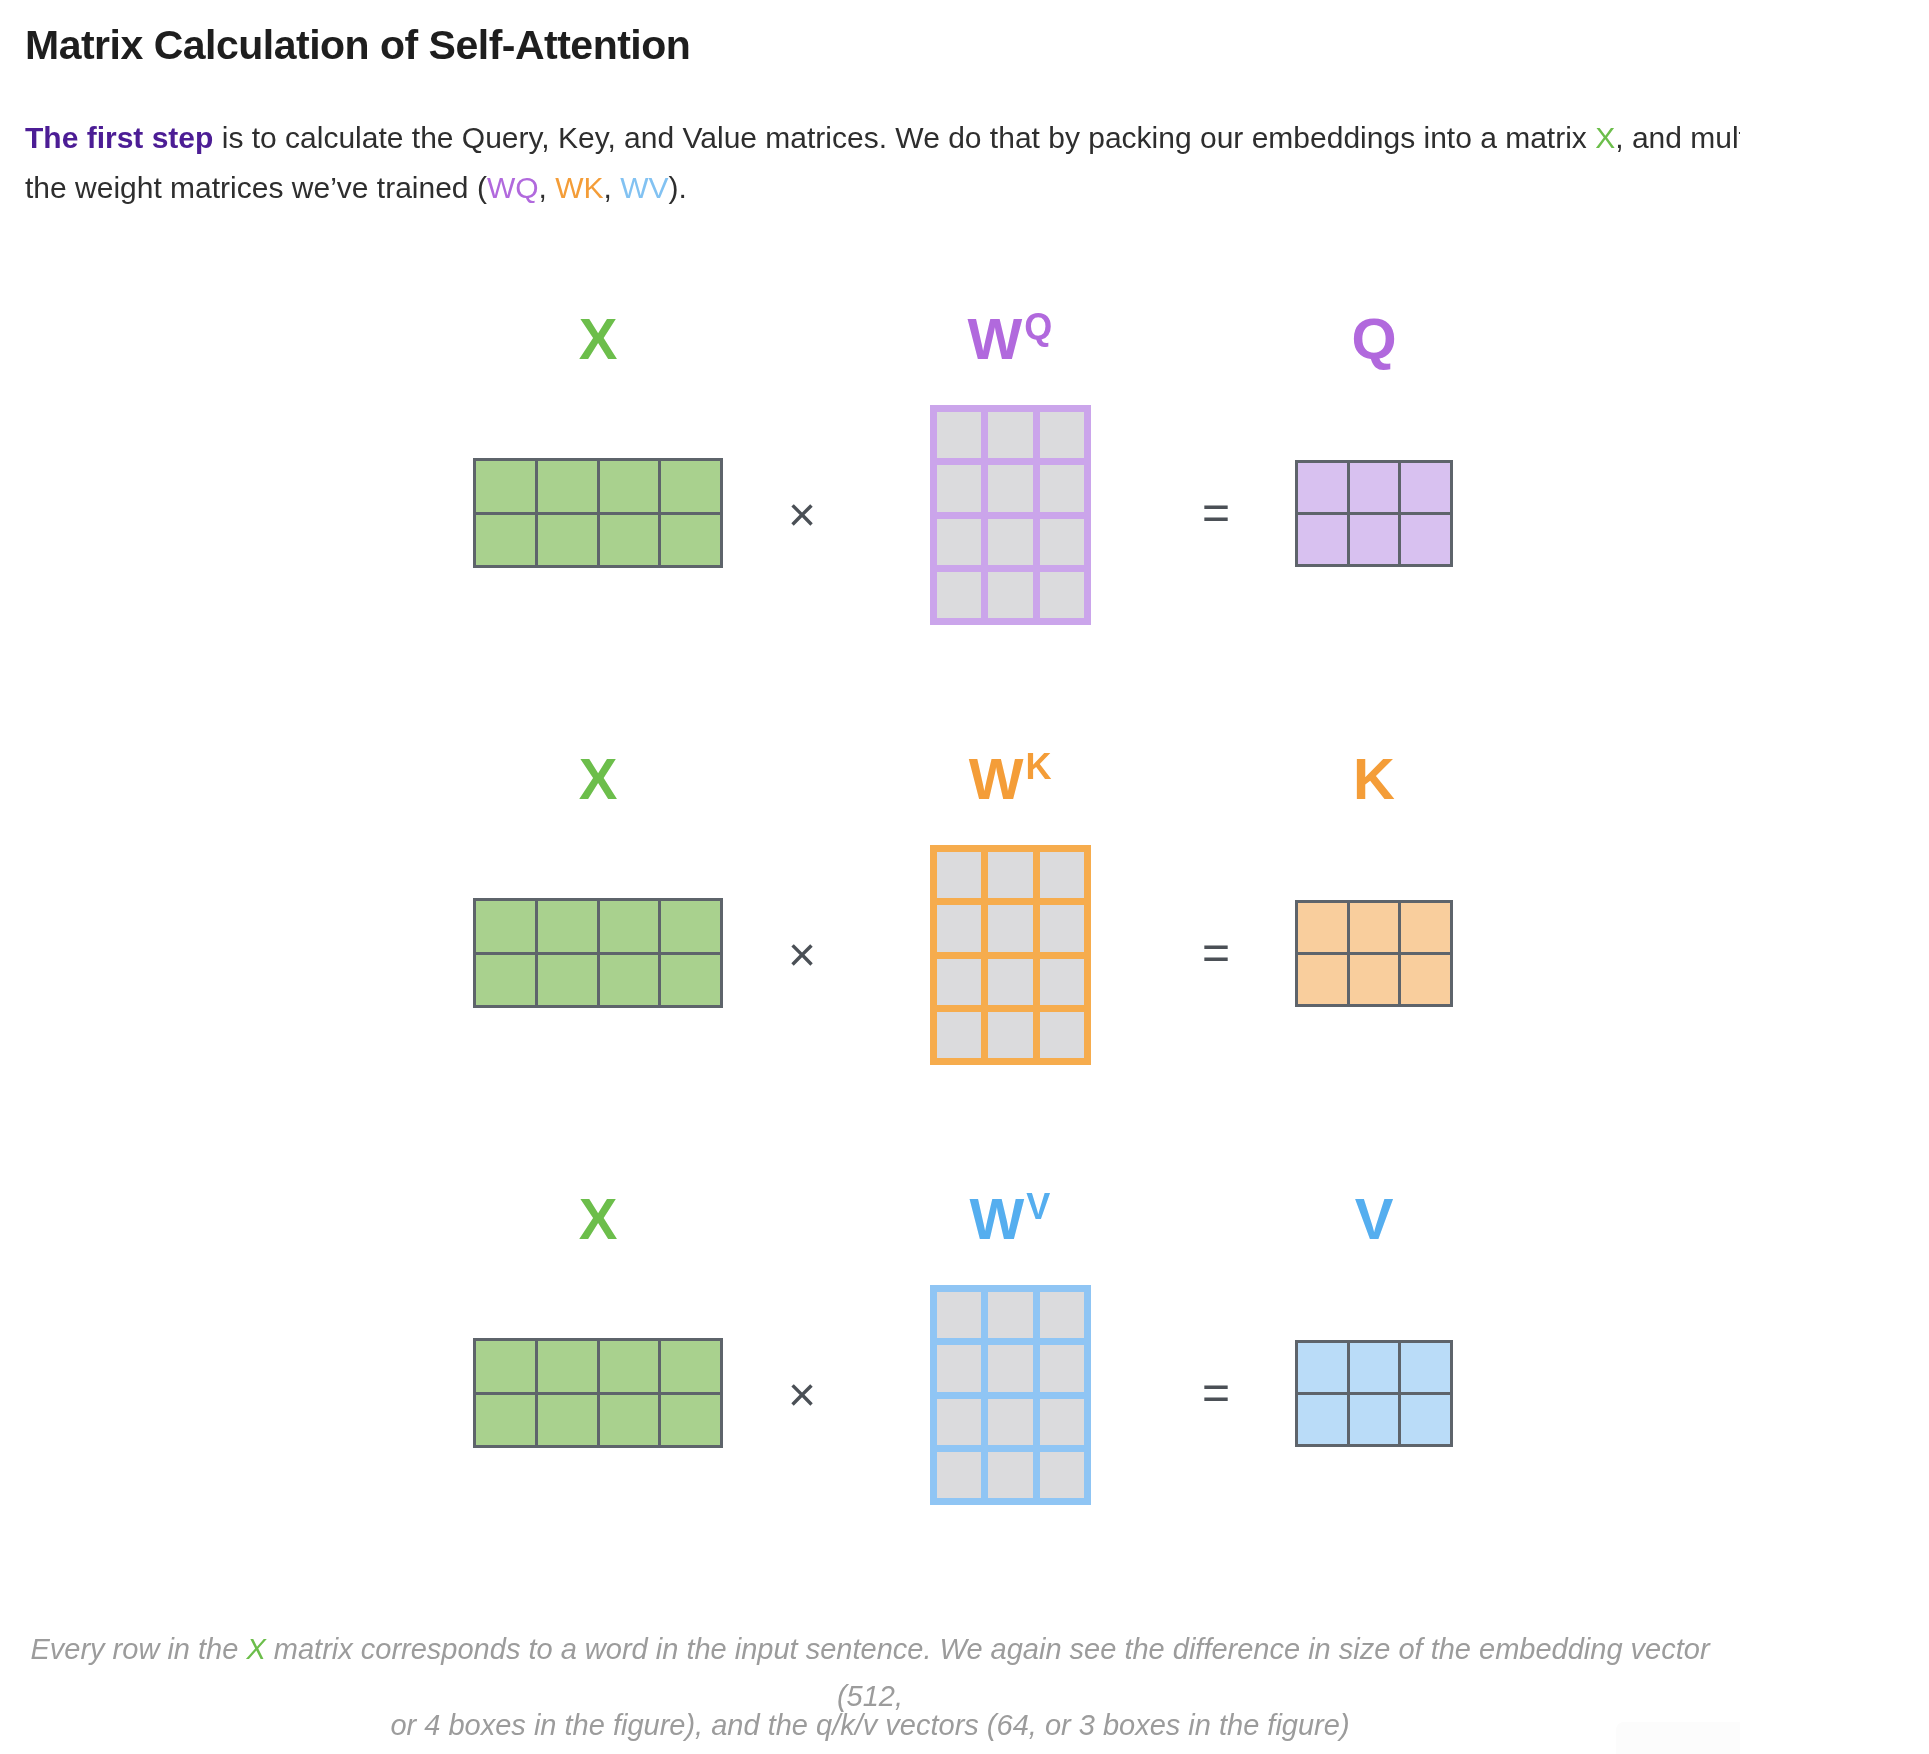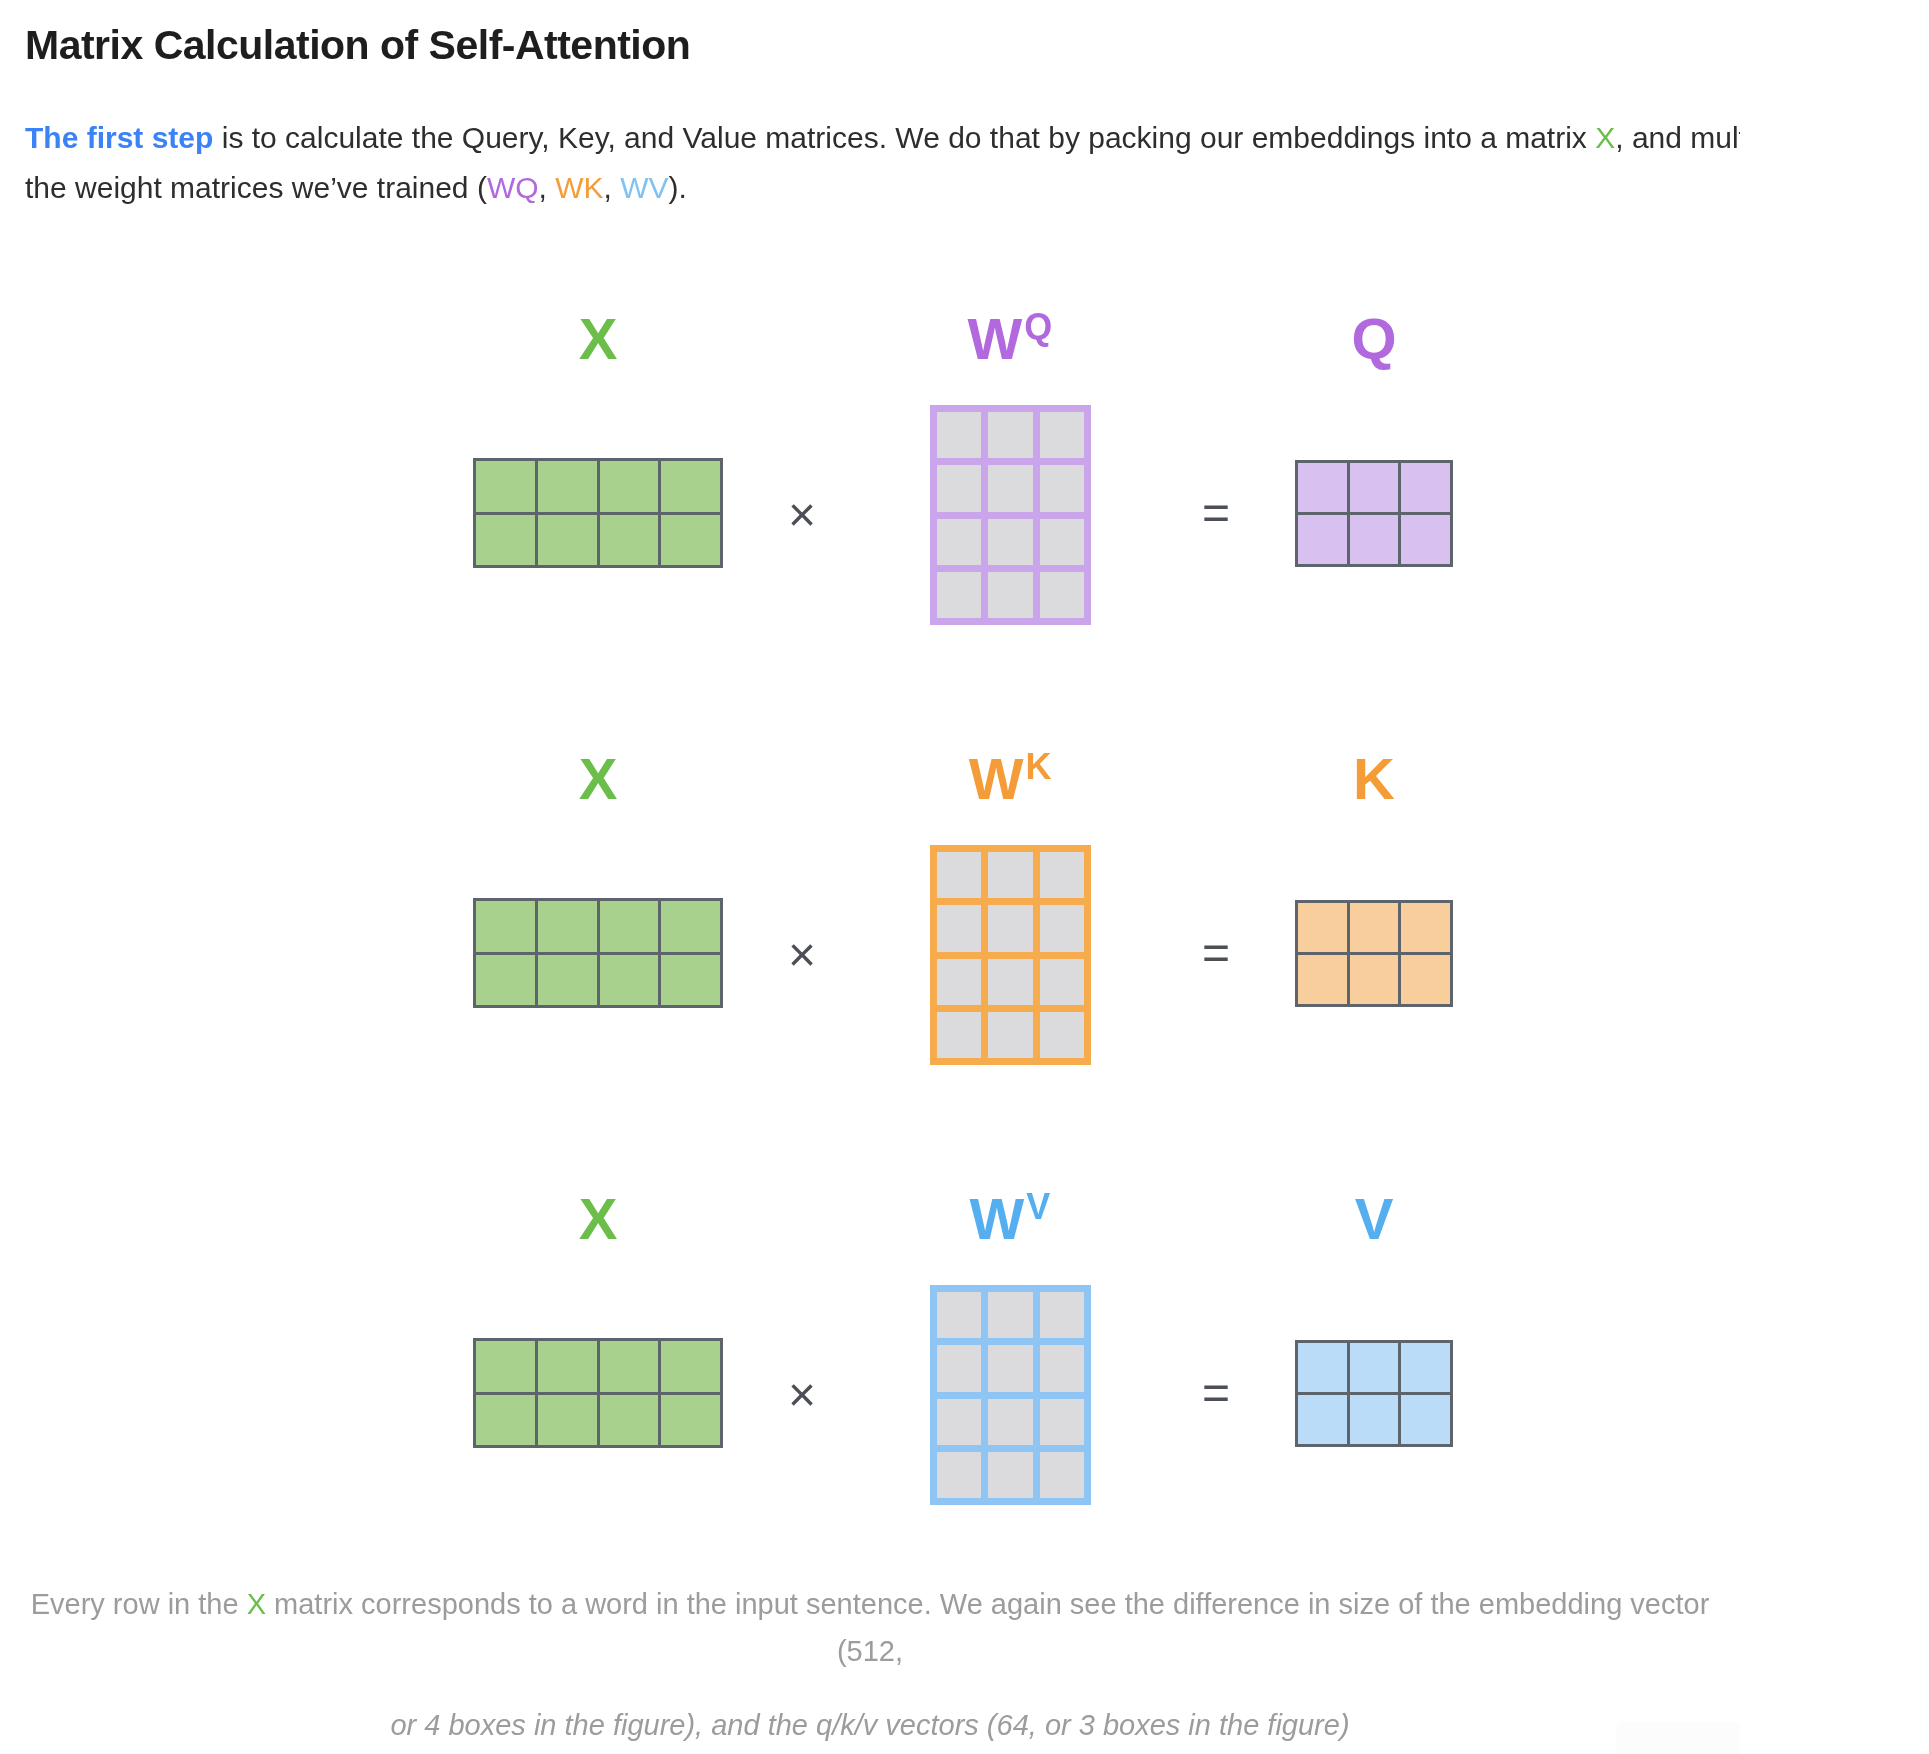--- a/index.html
+++ b/index.html
@@ -22,21 +22,21 @@
   }
   .intro{
     position:absolute;
     left:25px; top:113px;
     width:1888px;
     font-size:30px;
     line-height:50px;
     color:#2e2e2e;
     margin:0;
   }
-  .intro b{font-weight:700;color:#3b82f6;}
+  .intro b{font-weight:700;color:#4c1d95;}
   .c-green{color:#6CBE4B;}
   .c-purple{color:#B169DD;}
   .c-orange{color:#F49D38;}
   .c-blue{color:#82C2F2;}
 
   
   .mrow{position:absolute;left:0;width:100%;height:440px;}
   .mrow.r0{top:252px;}
   .mrow.r1{top:692px;}
   .mrow.r2{top:1132px;}
@@ -104,21 +104,21 @@
   .op-equals{left:1176px;top:231px;}
 
   .caption{
     position:absolute;
     left:0; right:0;
     text-align:center;
     font-size:29px;
     line-height:47px;
     color:#9C9C9C;
   }
-  .caption.line1{top:1581px;}
+  .caption.line1{top:1626px;font-style:italic;}
   .caption.line2{top:1702px;font-style:italic;}
 
   .corner-overlay{
     position:absolute;
     left:1616px; top:1722px;
     width:296px; height:32px;
     background:#fcfcfc;
     border-top-left-radius:8px;
   }
 </style>

